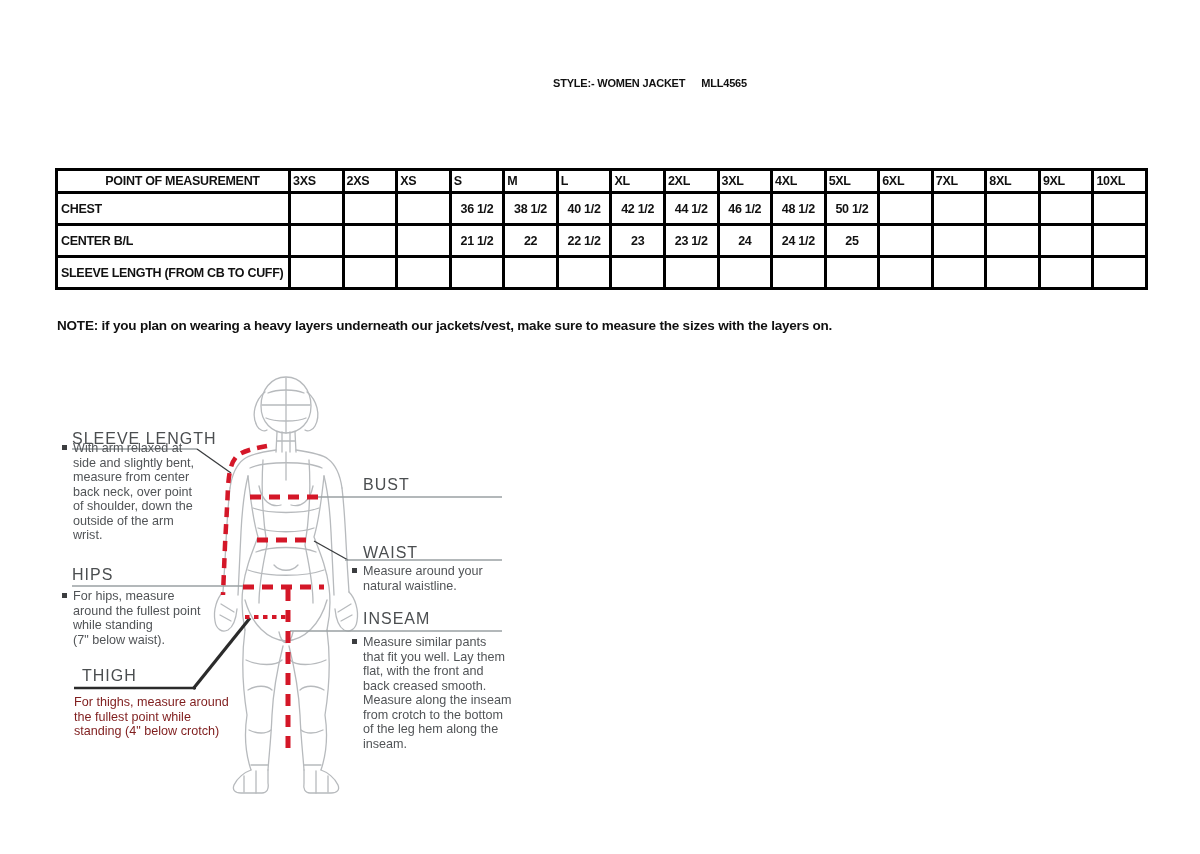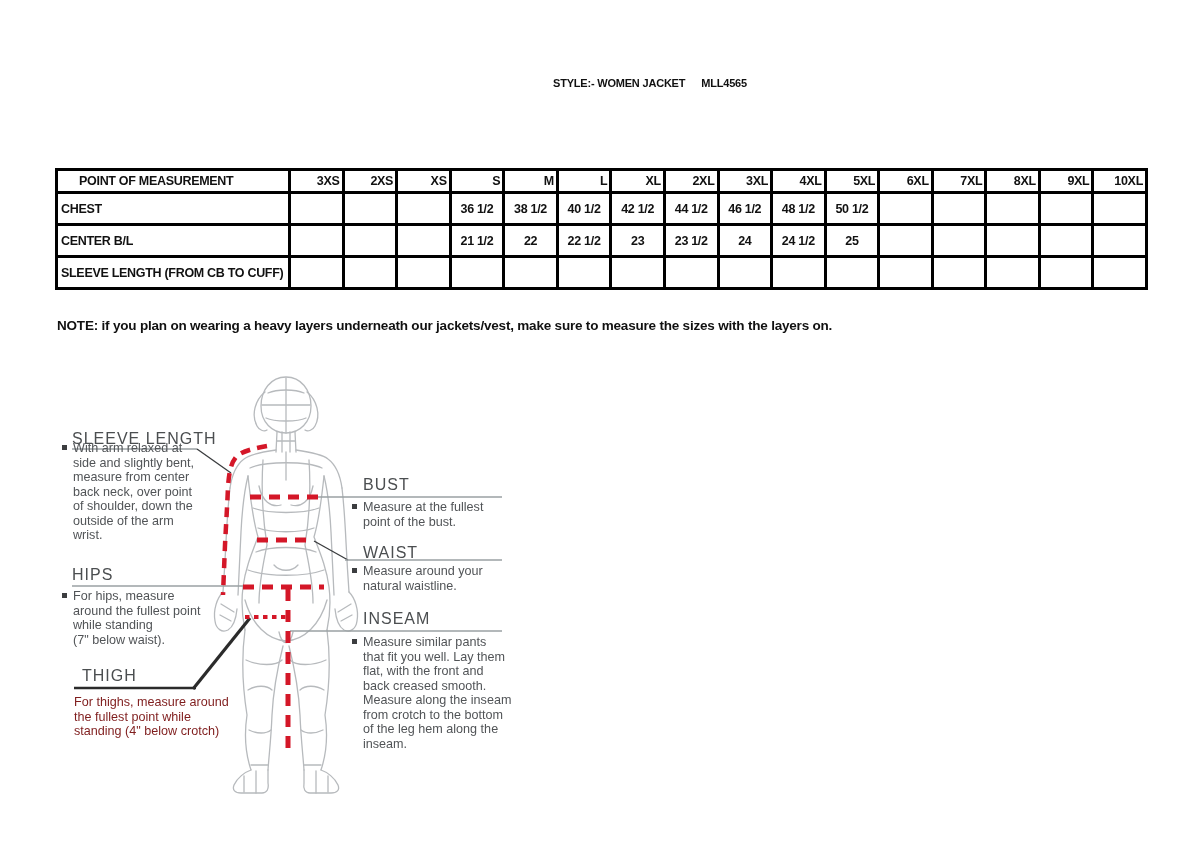--- a/index.html
+++ b/index.html
@@ -15,22 +15,22 @@
   .doc-title .code{margin-left:16px;}
   
   table.size-table{
     position:absolute;left:55px;top:168px;width:1093px;
     border-collapse:collapse;table-layout:fixed;
     letter-spacing:-0.3px;
   }
   table.size-table th,table.size-table td{
     border:3px solid #000;padding:0 2px;overflow:hidden;white-space:nowrap;
   }
-  table.size-table th{height:20px;font-size:12.5px;font-weight:bold;text-align:right;}
-  table.size-table th.label-col{text-align:left;padding-left:21px;}
+  table.size-table th{height:20px;font-size:12.5px;font-weight:bold;text-align:left;}
+  table.size-table th.label-col{text-align:center;padding-left:21px;}
   table.size-table td{height:29px;font-size:12.5px;}
   table.size-table td.label-cell{font-weight:bold;text-align:left;padding-left:3px;}
   table.size-table td.value-cell{font-weight:bold;text-align:center;}
   
   .note-line{
     position:absolute;left:57px;top:318px;
     font-size:13.5px;font-weight:bold;letter-spacing:-0.2px;white-space:nowrap;
   }
   
   .guide{position:absolute;left:0;top:360px;width:640px;height:494px;}
@@ -271,25 +271,20 @@
   </div>
 
   <div class="glabel pos-thigh-label">THIGH</div>
   <div class="gtext pos-thigh-text">
     <span class="txt">For thighs, measure around
 the fullest point while
 standing (4" below crotch)</span>
   </div>
 
   <div class="glabel pos-bust-label">BUST</div>
-  <div class="gtext pos-bust-text">
-    <span class="bullet"></span>
-    <span class="txt">Measure at the fullest
-point of the bust.</span>
-  </div>
 
   <div class="glabel pos-waist-label">WAIST</div>
   <div class="gtext pos-waist-text">
     <span class="bullet"></span>
     <span class="txt">Measure around your
 natural waistline.</span>
   </div>
 
   <div class="glabel pos-inseam-label">INSEAM</div>
   <div class="gtext pos-inseam-text">

